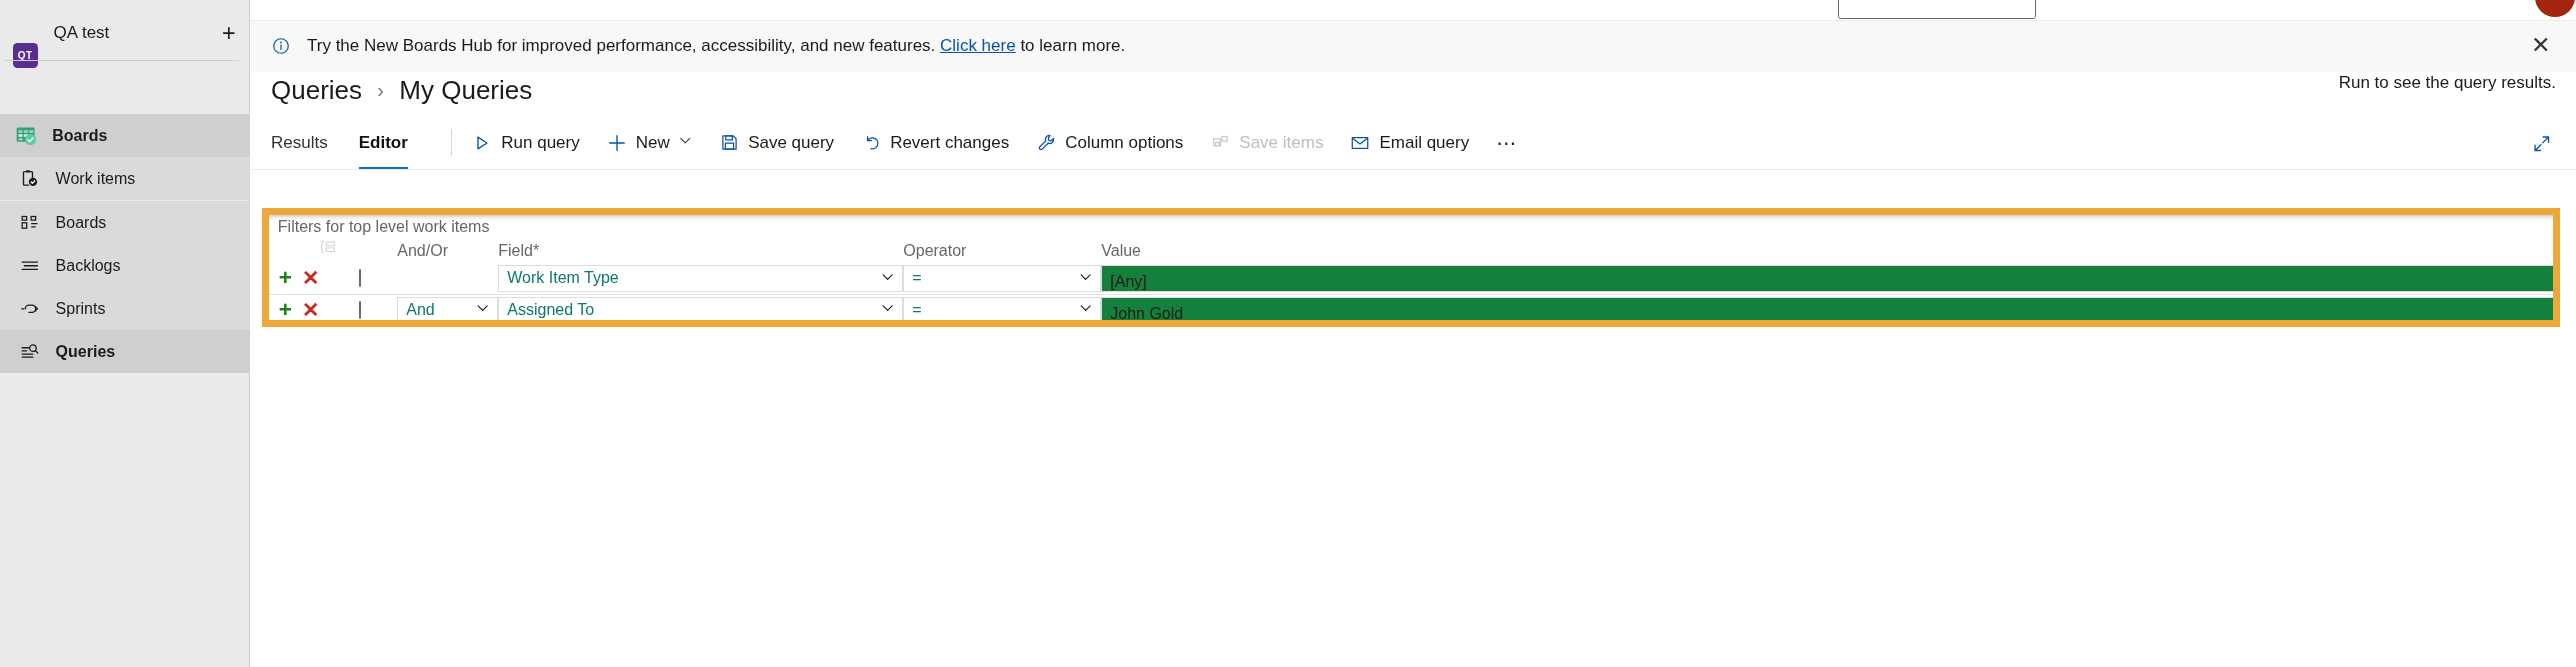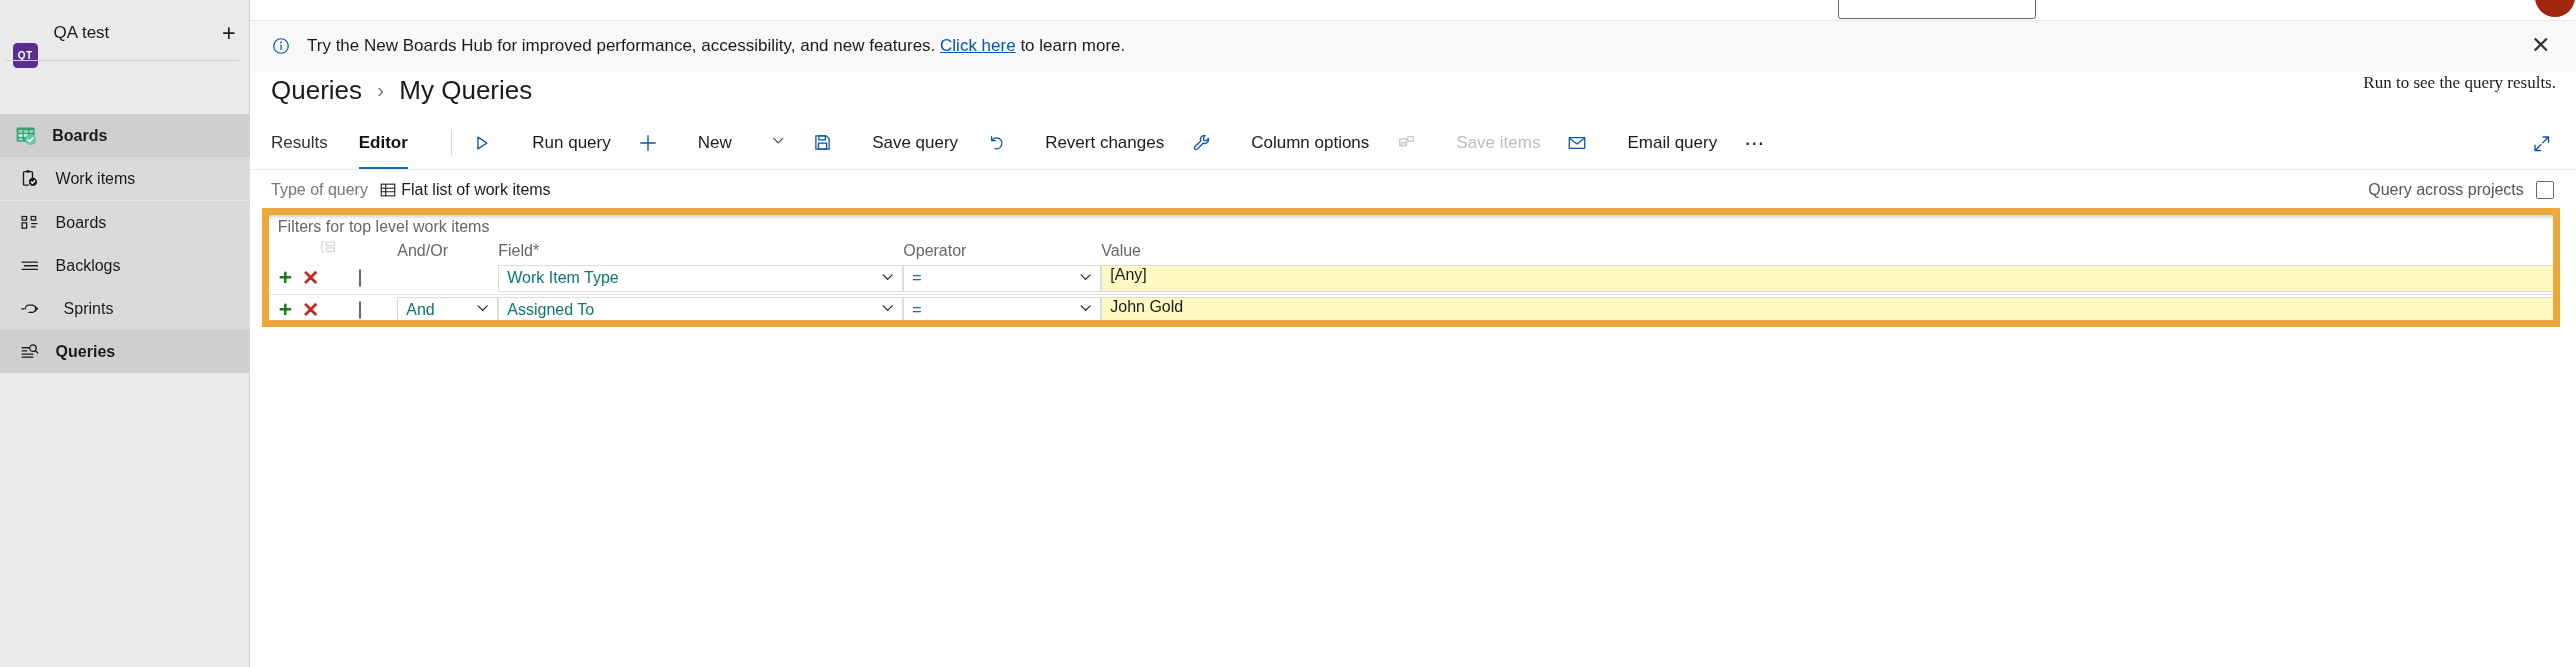--- a/index.html
+++ b/index.html
@@ -84,41 +84,41 @@
 
   .breadcrumb {
     position: absolute; left: 20px; top: 54px;
     font-size: 26px; color: #1b1b1b; display: flex; align-items: center;
     white-space: nowrap;
   }
   .bc-sep { margin: 0 15.3px; color: #777; font-size: 20px; }
 
   .runhint {
     position: absolute; right: 20px; top: 51px; width: 234px;
-    font-size: 17px; color: #1b1b1b; text-align: right; line-height: 1.33; font-family: Liberation Serif, serif;
+    font-size: 17px; color: #1b1b1b; text-align: right; line-height: 1.33;
   }
 
   .toolbar {
     position: absolute; left: 0; top: 96px; width: 2325px; height: 53px;
     display: flex; align-items: center; padding-left: 20px;
     border-bottom: 0.9px solid #ebebeb;
   }
   .tab {
     font-size: 17px; color: #333; height: 53px; line-height: 53px;
     margin-right: 31px; position: relative; white-space: nowrap;
   }
   .tab.active { font-weight: 700; color: #111; }
   .tab.active::after {
     content: ""; position: absolute; left: 0; right: 0; bottom: 0;
     height: 2.7px; background: #0b6fbe;
   }
   .tb-div { width: 0.9px; height: 27px; background: #d5d5d5; margin: 0 20px 0 12.6px; }
   .cmd {
     display: flex; align-items: center; font-size: 17px; color: #1b1b1b;
-    margin-right: 27px; white-space: nowrap; gap: 31px;
+    margin-right: 27px; white-space: nowrap;
   }
   .cmd .ci { width: 20px; height: 20px; margin-right: 9px; flex: 0 0 20px;
     display: flex; align-items: center; justify-content: center; }
   .cmd.disabled { color: #bdbdbd; }
   .cmd .chev { margin-left: 8px; }
   .cmd-more { font-size: 20px; letter-spacing: 2.7px; color: #1b1b1b; margin-right: 27px; }
   .expand-btn { position: absolute; right: 23.4px; top: 16px; width: 21.6px; height: 21.6px; }
 
   .qtype {
     position: absolute; left: 0; top: 149px; width: 2325px; height: 40px;
@@ -162,22 +162,22 @@
   .chk { width: 16px; height: 16px; border: 0.9px solid #666; border-radius: 1.8px; background: #fff; }
 
   .sel {
     height: 27px; border: 0.9px solid #dcdcdc; background: #fff;
     display: flex; align-items: center; padding: 0 7.2px 0 8px;
     font-size: 16px; color: #0f766e; white-space: nowrap;
   }
   .sel .v { flex: 1 1 auto; overflow: hidden; }
   .sel .dn { flex: 0 0 auto; margin-left: 5.4px; }
   .txt {
-    height: 27px; border: 0.9px solid #dcdcdc; background: #fef9c3;
-    display: flex; align-items: flex-start; padding: 0 8px;
+    height: 27px; border: 0.9px solid #dcdcdc; background: #15803d;
+    display: flex; align-items: flex-end; padding: 0 8px;
     font-size: 16px; color: #1b1b1b; white-space: nowrap;
   }
   .cell-pad-r { padding-right: 5.4px; }
 
   .grp-ic { opacity: .45; }
 </style>
 </head>
 <body>
 
 <div id="app">
@@ -241,21 +241,21 @@
 
     <div class="nav-item nav-sub sel-gray" style="top:244px;">
       <span class="ic">
         <svg width="21.6" height="21.6" viewBox="0 0 24 24" stroke="#1b1b1b" stroke-width="1.5" fill="none" stroke-linecap="round">
           <path d="M3.5 8h17M6 12h14.5M3.5 16h17"></path>
         </svg>
       </span>
       <span class="lbl">Backlogs</span>
     </div>
 
-    <div class="nav-item nav-sub sel-gray" style="top:287px;gap:8px;">
+    <div class="nav-item nav-sub sel-gray" style="top:287px;">
       <span class="ic">
         <svg width="21.6" height="21.6" viewBox="0 0 24 24" stroke="#1b1b1b" stroke-width="1.4" fill="none" stroke-linecap="round">
           <path d="M3 12h2.5"></path>
           <path d="M7 12a4 4 0 014-4h3.5a4 4 0 010 8H11"></path>
           <path d="M18 9.5l2.5 2.5L18 14.5"></path>
         </svg>
       </span>
       <span class="lbl">Sprints</span>
     </div>
 
@@ -375,34 +375,20 @@
       <div class="cmd-more">⋯</div>
 
       <span class="expand-btn">
         <svg width="21.6" height="21.6" viewBox="0 0 24 24" fill="none" stroke="#0b53a8" stroke-width="1.5" stroke-linecap="round" stroke-linejoin="round">
           <path d="M13.5 4.5h6v6M19.5 4.5L13 11"></path>
             <path d="M10.5 19.5h-6v-6M4.5 19.5L11 13"></path>
         </svg>
       </span>
     </div>
 
-    <div class="qtype">
-      <span class="qtype-lbl">Type of query</span>
-      <span class="qtype-ic">
-        <svg width="18" height="18" viewBox="0 0 20 20" fill="none" stroke="#1b1b1b" stroke-width="1.2">
-          <rect x="2.5" y="3.5" width="15" height="13"></rect>
-          <path d="M2.5 8h15M2.5 12h15M7.5 3.5v13"></path>
-        </svg>
-      </span>
-      <span class="qtype-val">Flat list of work items</span>
-      <span class="qacross">
-        <span class="qacross-lbl">Query across projects</span>
-        <span class="qacross-box"></span>
-      </span>
-    </div>
 
     <div class="hl">
       <div class="panel-inner">
         <div class="panel-title">Filters for top level work items</div>
 
         <table class="filters">
           <thead>
             <tr>
               <th class="c-act"></th>
               <th class="c-grp">

